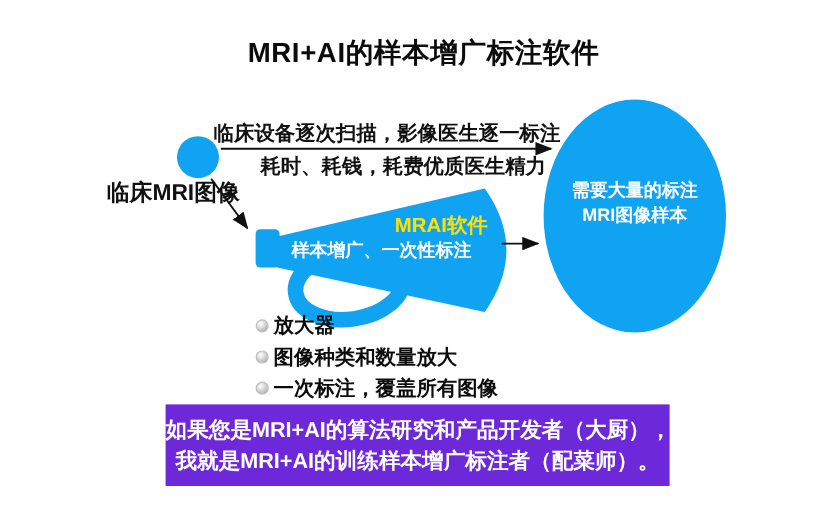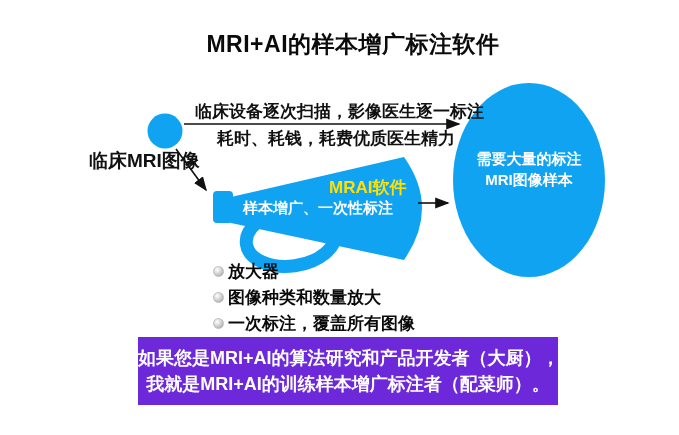--- a/index.html
+++ b/index.html
@@ -5,21 +5,21 @@
   html,body{margin:0;padding:0;background:#fff;}
   .stage{
     position:relative;width:679px;height:435px;background:#ffffff;overflow:hidden;
     font-family:"Liberation Sans","DejaVu Sans",sans-serif;color:#111;
   }
   .abs{position:absolute;white-space:nowrap;}
   .slide-title{
     left:0;top:29px;width:640px;text-align:center;
     font-size:23px;font-weight:700;color:#0b0b0b;letter-spacing:.5px;margin-left:33px;
   }
-  .scan-line1{left:178px;top:100px;font-size:17px;font-weight:700;margin-left:17px;}
+  .scan-line1{left:178px;top:100px;font-size:17px;font-weight:700;}
   .scan-line2{left:217px;top:127px;font-size:17px;font-weight:700;}
   .circle-label{left:89px;top:148px;font-size:19px;font-weight:700;}
   .svg-layer{position:absolute;left:0;top:0;}
   .mega-title{left:329px;top:176px;font-size:17px;font-weight:700;color:#ffe000;}
   .mega-sub{left:243px;top:199px;font-size:15px;font-weight:700;color:#ffffff;}
   .pool-text{
     left:454px;top:148px;width:150px;text-align:center;
     font-size:15px;font-weight:700;color:#ffffff;line-height:21px;white-space:normal;
   }
   .bullets{left:213px;top:258px;}

